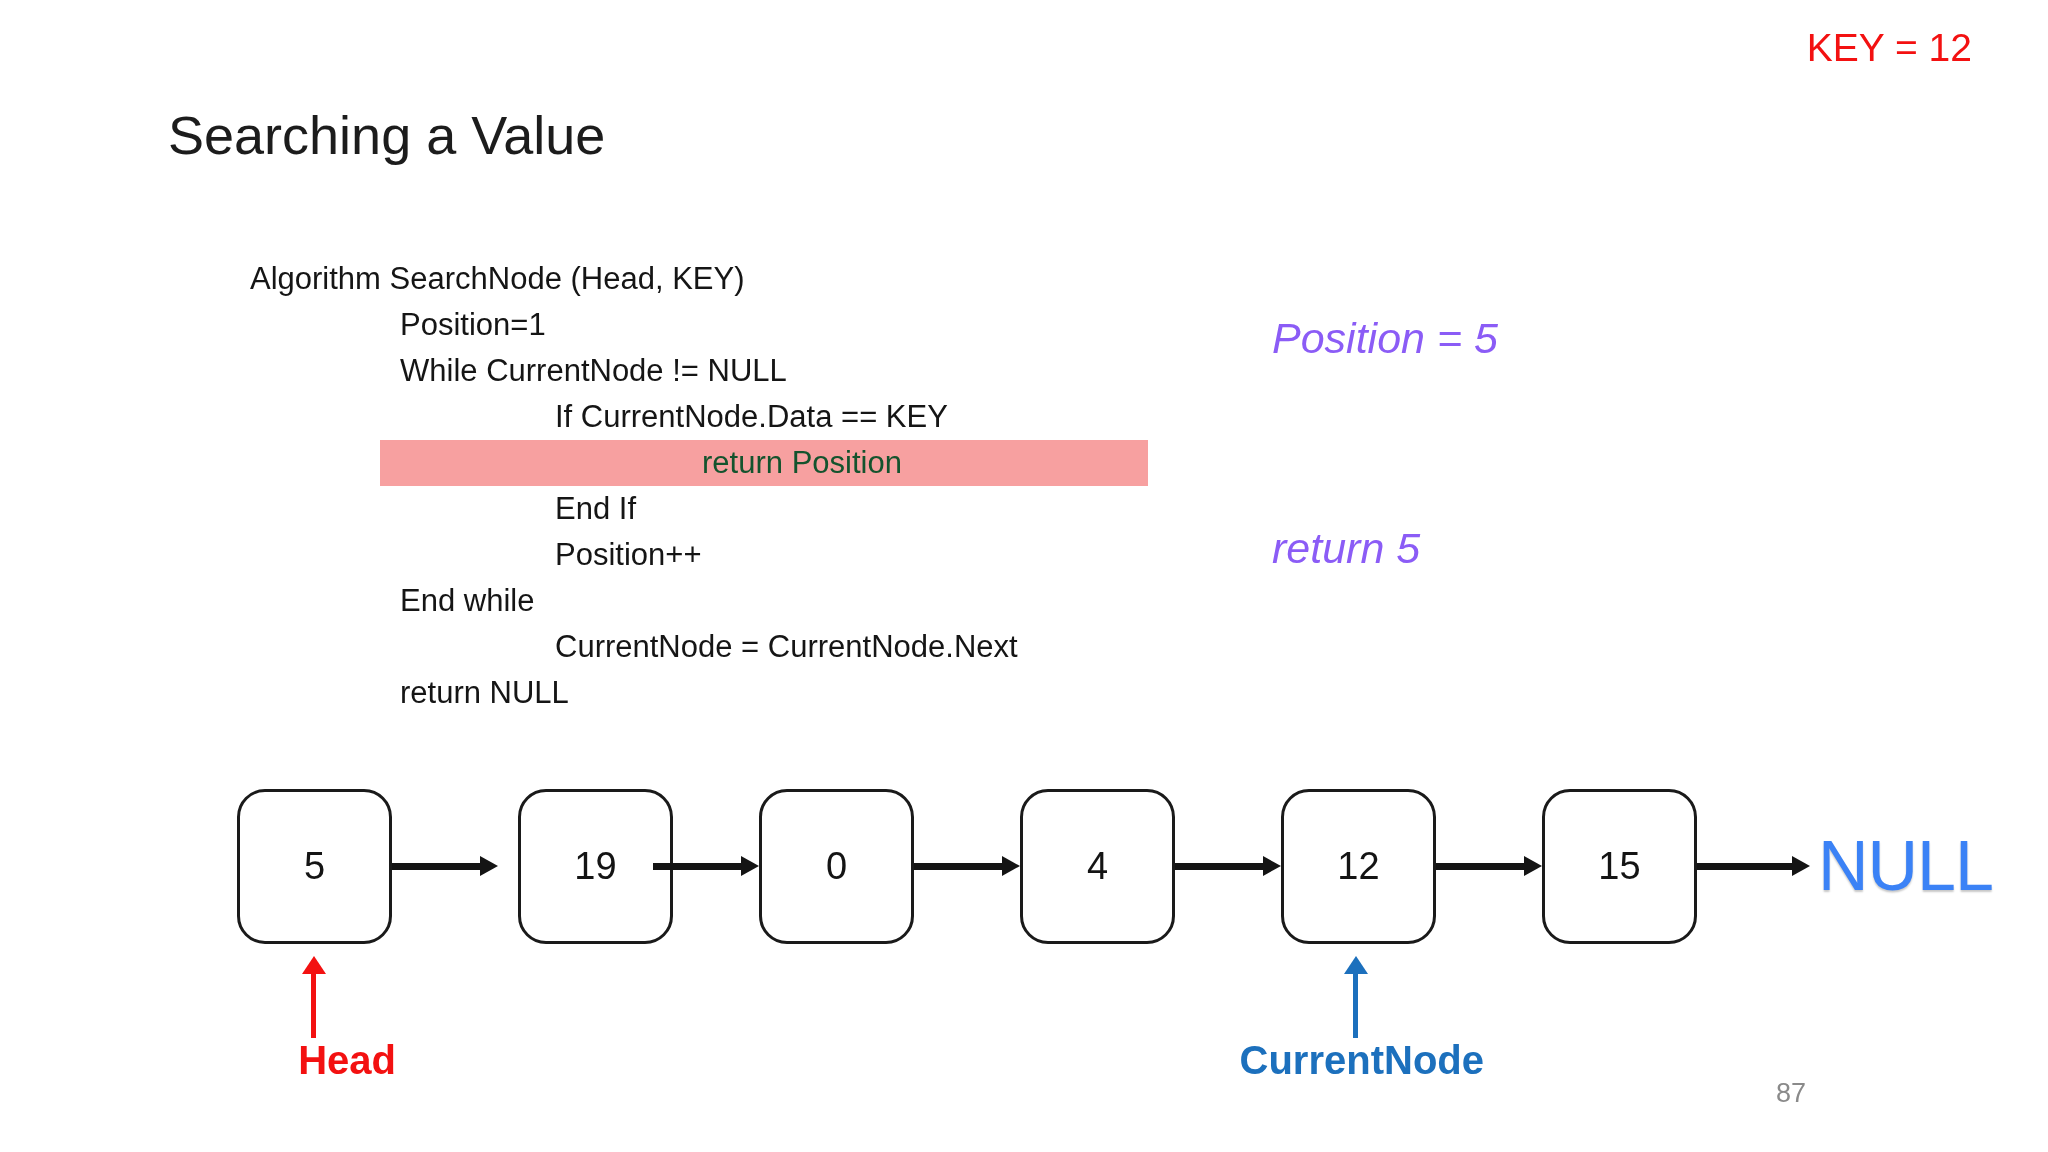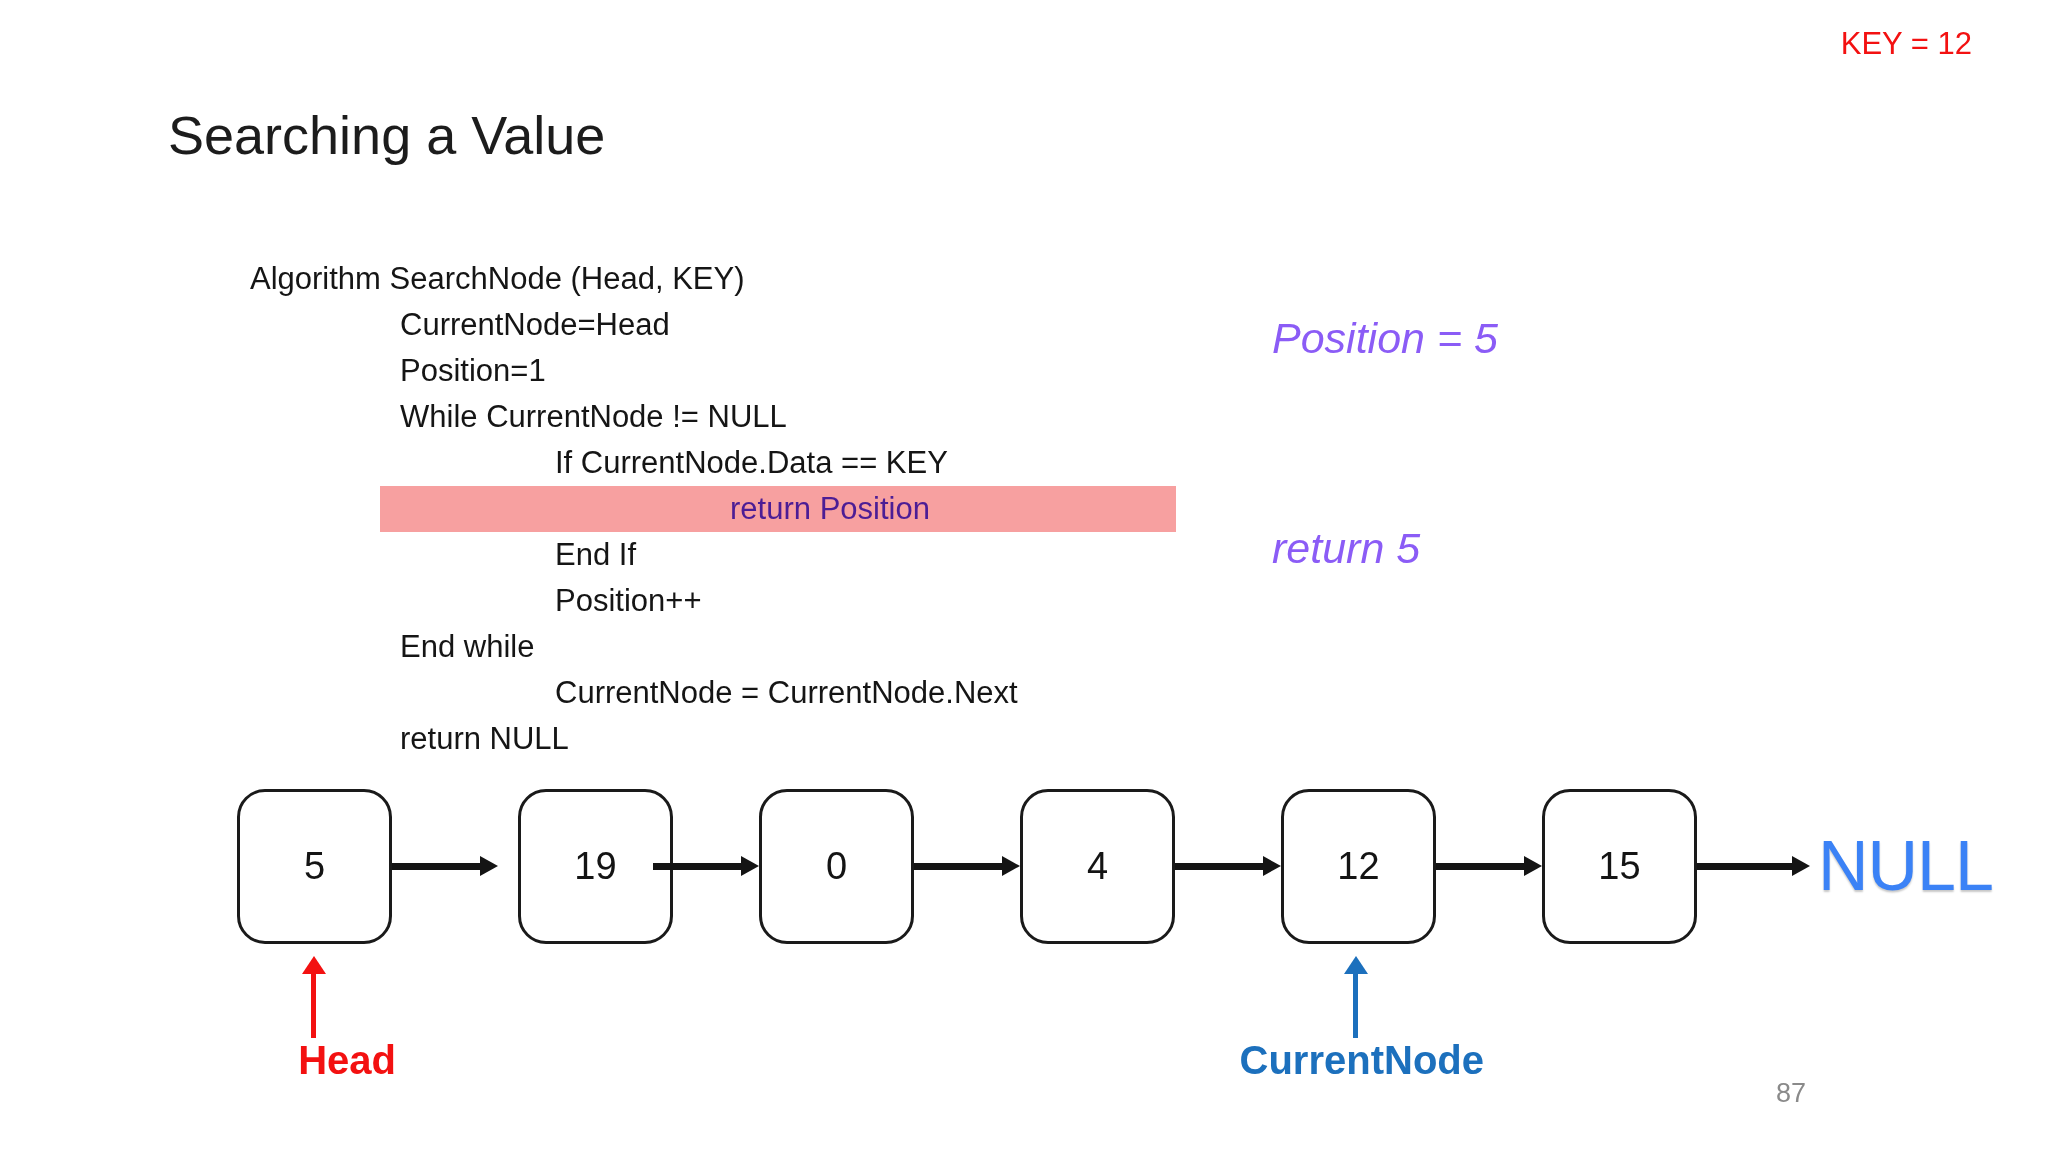--- a/index.html
+++ b/index.html
@@ -2,38 +2,38 @@
 <html><head>
 <meta charset="utf-8">
 <style>
   html,body { margin:0; padding:0; background:#fff; }
   .slide {
     position:relative; width:2048px; height:1152px; background:#ffffff;
     font-family:"Liberation Sans", sans-serif; color:#141414; overflow:hidden;
   }
   .key-badge {
     position:absolute; top:26px; right:76px;
-    font-size:31px; color:#f31111; white-space:nowrap;
+    font-size:39px; color:#f31111; white-space:nowrap;
   }
   .slide-title {
     position:absolute; top:104px; left:168px;
     font-size:54px; font-weight:400; color:#1c1c1c; letter-spacing:0px; white-space:nowrap;
   }
   .result-block {
     position:absolute; left:1272px; top:163px;
     font-size:43px; line-height:70px; color:#8b5cf6; white-space:pre;font-style:italic;
   }
   .code-block { position:absolute; left:0; top:256px; font-size:31px; color:#151515; }
   .code-line { height:46px; line-height:46px; white-space:pre; }
   .ind0 { margin-left:250px; }
   .ind1 { margin-left:400px; }
   .ind2 { margin-left:555px; }
   .code-line.highlight {
-    margin-left:380px; width:692px; padding-left:104px;
-    background:#f7a0a0; color:#4c1d95; text-align:center;
+    margin-left:380px; width:692px; padding-left:76px;
+    background:#f7a0a0; color:#14532d; text-align:center;
   }
   .node {
     position:absolute; top:789px; width:149px; height:149px;
     border:3px solid #1a1a1a; border-radius:28px; background:#fff;
     display:flex; align-items:center; justify-content:center;
     font-size:38px; color:#141414;
   }
   .conn { position:absolute; top:856px; height:20px; }
   .conn .shaft { position:absolute; left:0; right:16px; top:7px; height:7px; background:#141414; }
   .conn .tip {
@@ -70,21 +70,20 @@
 
   <div class="slide-title">Searching a Value</div>
 
   <div class="result-block">
     <div>Position = 5</div>
     <div>return 5</div>
   </div>
 
   <div class="code-block">
     <div class="code-line ind0">Algorithm SearchNode (Head, KEY)</div>
-    <div class="code-line ind1">CurrentNode=Head</div>
     <div class="code-line ind1">Position=1</div>
     <div class="code-line ind1">While CurrentNode != NULL</div>
     <div class="code-line ind2">If CurrentNode.Data == KEY</div>
     <div class="code-line highlight">return Position</div>
     <div class="code-line ind2">End If</div>
     <div class="code-line ind2">Position++</div>
     <div class="code-line ind1">End while</div>
     <div class="code-line ind2">CurrentNode = CurrentNode.Next</div>
     <div class="code-line ind1">return NULL</div>
   </div>

